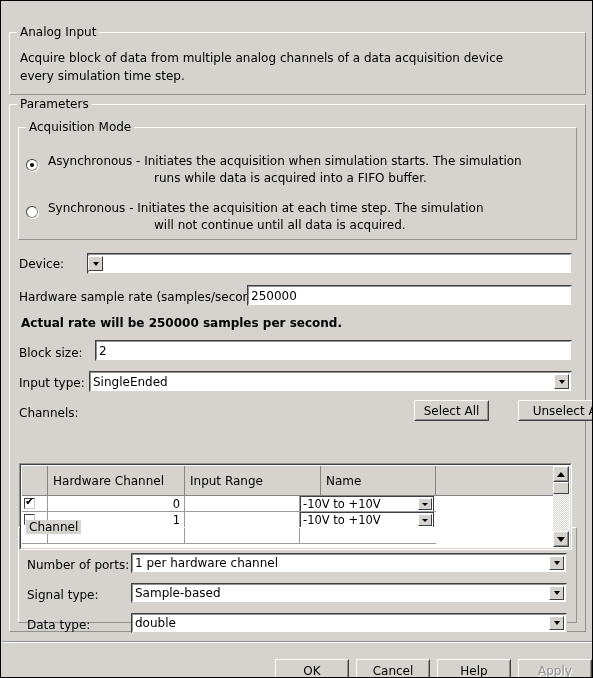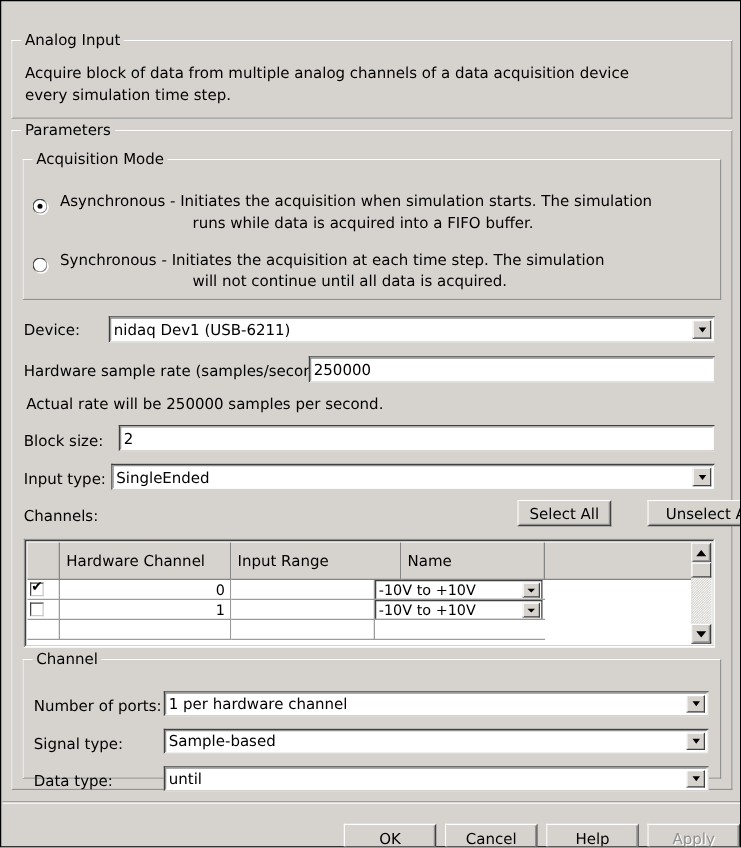--- a/index.html
+++ b/index.html
@@ -99,21 +99,21 @@
     white-space: nowrap;
     z-index: 2;
   }
 
   .static-text {
     position: absolute;
     font-size: 12px;
     color: #000;
     white-space: nowrap;
   }
-  .bold { font-weight: normal; }
+  .bold { font-weight: bold; }
 
   
   .field {
     position: absolute;
     background: #fff;
     border: 1px solid #404040;
     border-right-color: #d6d3ce;
     border-bottom-color: #d6d3ce;
     font-size: 12px;
     color: #000;
@@ -237,20 +237,21 @@
   }
 
   
   #channels-table {
     position: absolute;
     background: #fff;
     border: 1px solid #919191;
     border-right-color: #fff;
     border-bottom-color: #fff;
     overflow: hidden;
+    margin-top: 32px;
   }
   #channels-table::before {
     content: "";
     position: absolute;
     left: 0; top: 0; right: 0; bottom: 0;
     border: 1px solid #404040;
     border-right-color: #d6d3ce;
     border-bottom-color: #d6d3ce;
     pointer-events: none;
     z-index: 5;
@@ -431,21 +432,20 @@
   </div>
   <div class="radio-label" style="left:47px; top:153px;">Asynchronous - Initiates the acquisition when simulation starts. The simulation</div>
   <div class="radio-label" style="left:153px; top:170px;">runs while data is acquired into a FIFO buffer.</div>
 
   <div class="radio" style="left:25px; top:205px;"></div>
   <div class="radio-label" style="left:47px; top:200px;">Synchronous  - Initiates the acquisition at each time step. The simulation</div>
   <div class="radio-label" style="left:153px; top:217px;">will not continue until all data is acquired.</div>
 
   <div class="static-text" style="left:18px; top:256px;">Device:</div>
   <div class="combo" style="left:86px; top:252px; width:485px; height:21px;">
-    <div class="combo-value">nidaq Dev1 (USB-6211)</div>
     <div class="combo-arrow">
         <i class="arrow-dn"></i>
       </div>
   </div>
 
   <div class="static-text" style="left:18px; top:289px;">Hardware sample rate (samples/second):</div>
   <div class="field" style="left:246px; top:284px; width:325px; height:21px;">250000</div>
 
   <div class="static-text bold" style="left:20px; top:315px;">Actual rate will be 250000 samples per second.</div>
 
@@ -548,21 +548,21 @@
   <div class="static-text" style="left:26px; top:587px;">Signal type:</div>
   <div class="combo" style="left:130px; top:582px; width:436px; height:20px;gap:32px;">
     <div class="combo-value">Sample-based</div>
     <div class="combo-arrow">
         <i class="arrow-dn"></i>
       </div>
   </div>
 
   <div class="static-text" style="left:26px; top:617px;">Data type:</div>
   <div class="combo" style="left:130px; top:612px; width:436px; height:20px;">
-    <div class="combo-value">until</div>
+    <div class="combo-value">double</div>
     <div class="combo-arrow">
         <i class="arrow-dn"></i>
       </div>
   </div>
 
   <div id="bottom-sep" style="left:1px; top:640px; width:591px;"></div>
 
   <div class="btn" style="left:274px; top:658px; width:74px; height:24px;">OK</div>
   <div class="btn" style="left:355px; top:658px; width:74px; height:24px;">Cancel</div>
   <div class="btn" style="left:436px; top:658px; width:74px; height:24px;">Help</div>

